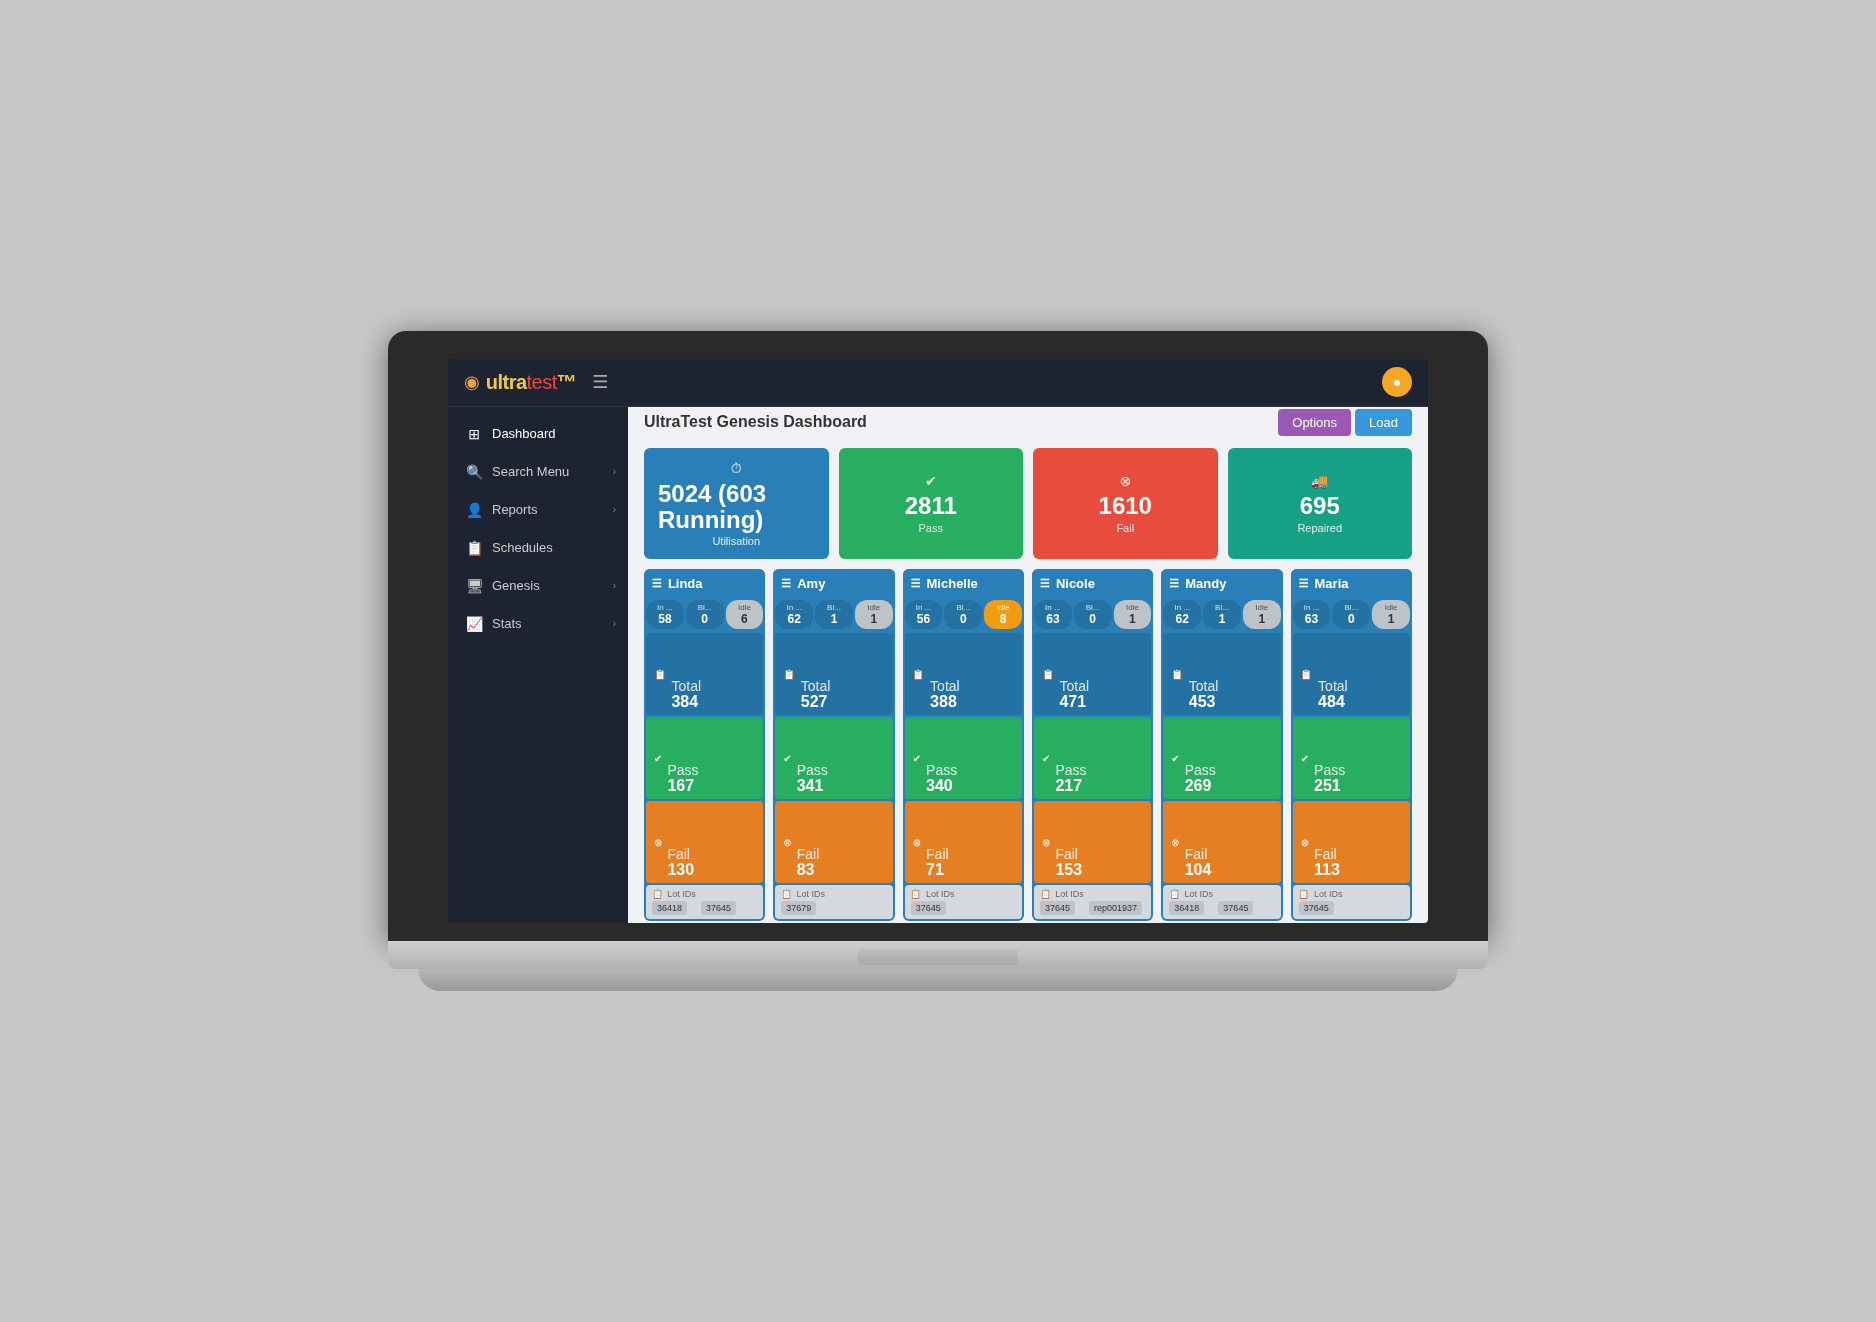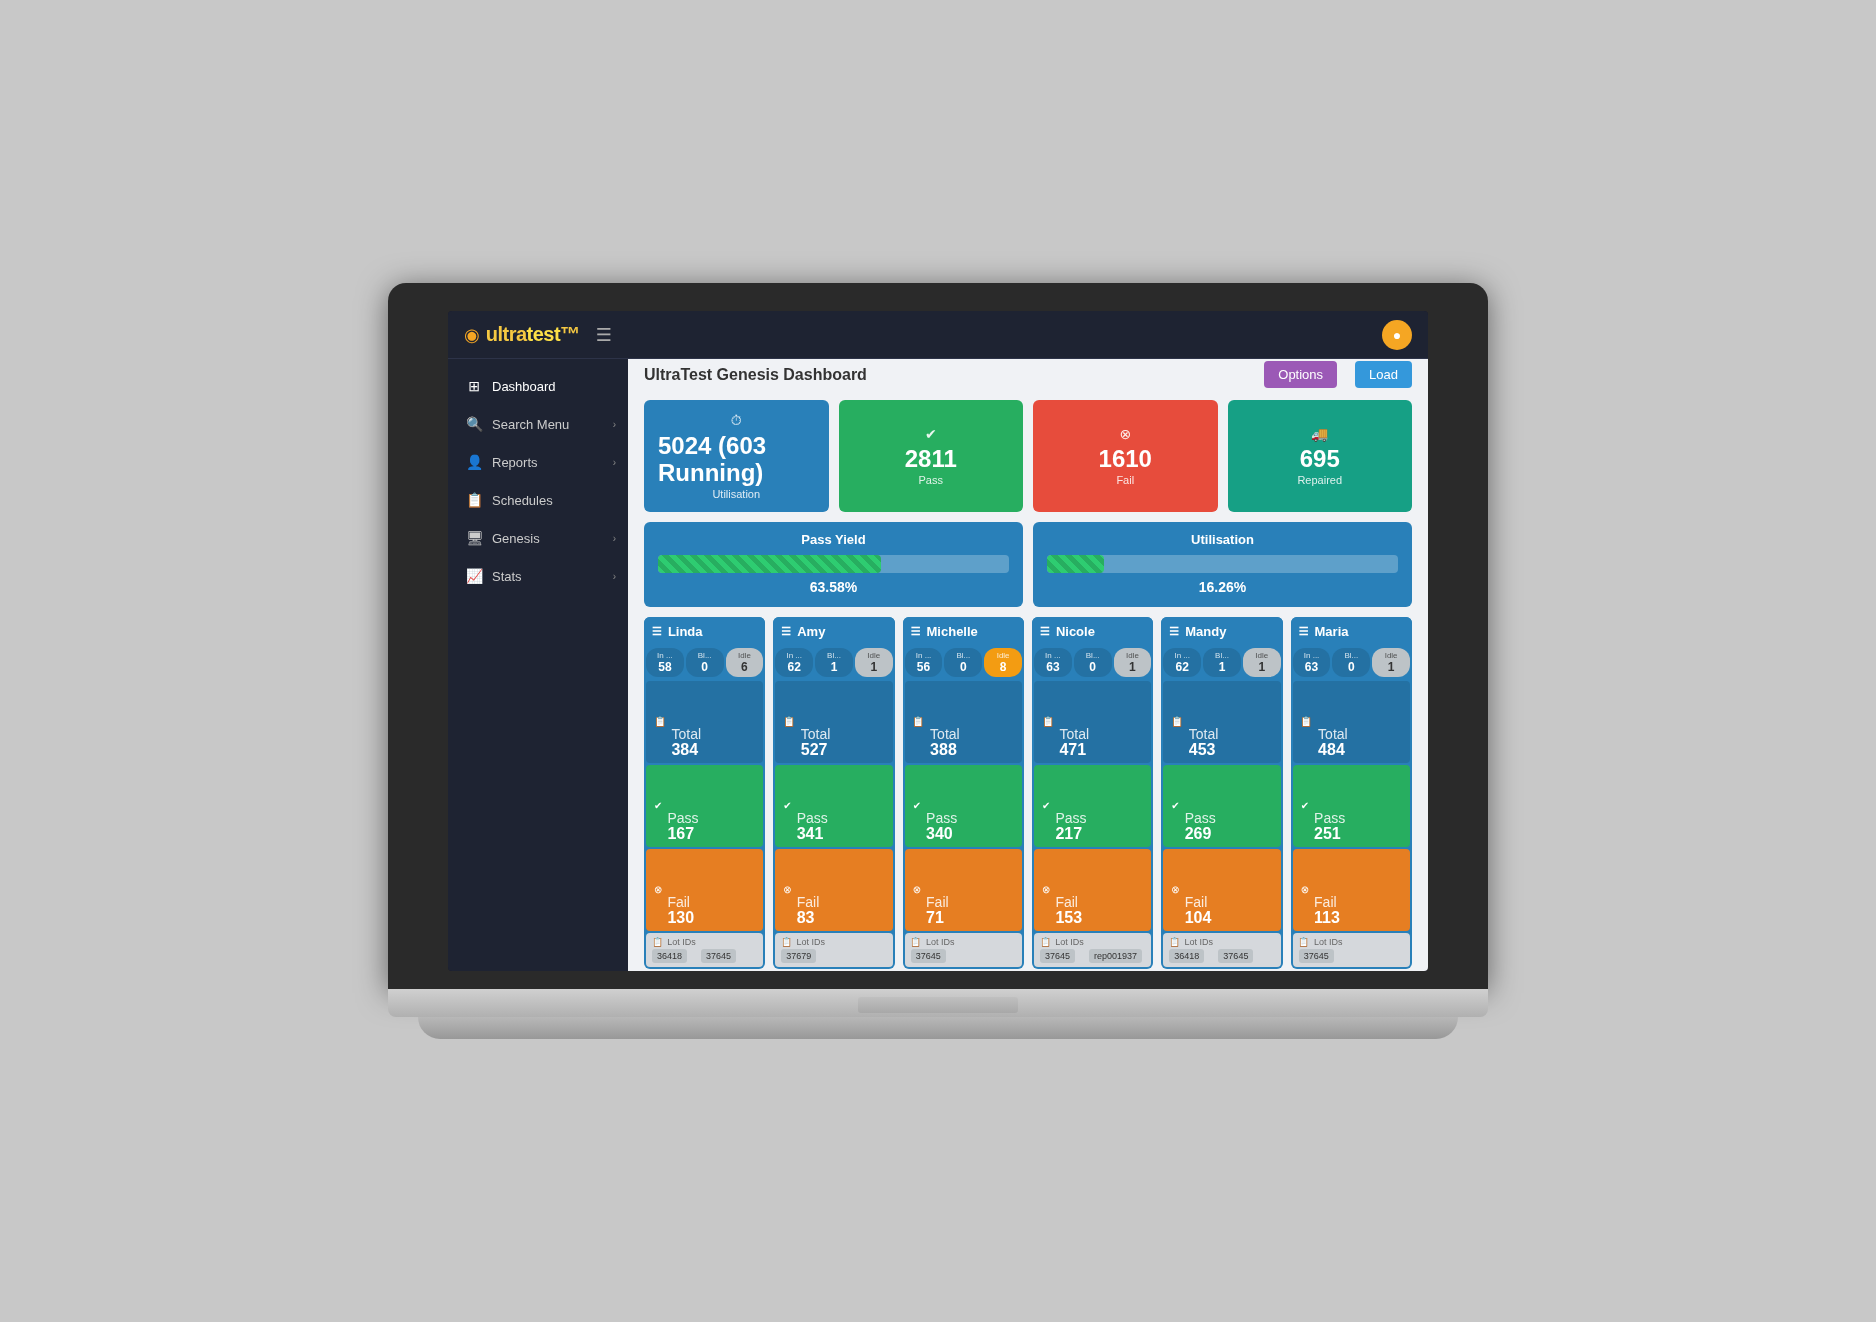--- a/index.html
+++ b/index.html
@@ -83,22 +83,22 @@
       color: #f5a623;
       font-size: 18px;
     }
     .logo-text {
       font-size: 20px;
       font-weight: 700;
       color: #f5c842;
       letter-spacing: -0.5px;
     }
     .logo-text span {
-      color: #fde047;
-      font-weight: 700;
+      color: #ef4444;
+      font-weight: 400;
     }
     .hamburger-btn {
       color: #aaa;
       font-size: 18px;
       cursor: pointer;
       background: none;
       border: none;
     }
     .navbar-right {
       display: flex;
@@ -175,21 +175,21 @@
       justify-content: space-between;
       margin-bottom: 12px;
     }
     .dash-title {
       font-size: 16px;
       font-weight: 600;
       color: #333;
     }
     .dash-actions {
       display: flex;
-      gap: 18px;
+      gap: 4px;
     }
     .btn-options {
       background: #9b59b6;
       color: white;
       border: none;
       padding: 6px 14px;
       border-radius: 4px;
       font-size: 13px;
       cursor: pointer;
     }
@@ -455,36 +455,20 @@
                   <div class="stat-main">1610</div>
                   <div class="stat-label">Fail</div>
                 </div>
                 <div class="stat-card teal">
                   <div class="stat-icon">🚚</div>
                   <div class="stat-main">695</div>
                   <div class="stat-label">Repaired</div>
                 </div>
               </div>
 
-              <div class="metrics-row">
-                <div class="metric-card">
-                  <div class="metric-title">Pass Yield</div>
-                  <div class="metric-bar-bg">
-                    <div class="metric-bar-fill" style="width: 63.58%"></div>
-                  </div>
-                  <div class="metric-value">63.58%</div>
-                </div>
-                <div class="metric-card">
-                  <div class="metric-title">Utilisation</div>
-                  <div class="metric-bar-bg">
-                    <div class="metric-bar-fill" style="width: 16.26%"></div>
-                  </div>
-                  <div class="metric-value">16.26%</div>
-                </div>
-              </div>
 
               <div class="operators-grid" id="operators-grid">
               <div class="op-card">
     <div class="op-header">
       <span class="op-header-icon">☰</span>
       <span>Linda</span>
     </div>
     <div class="op-stats-row">
       <div class="op-stat-cell">
         <div class="op-stat-label">In ...</div>

